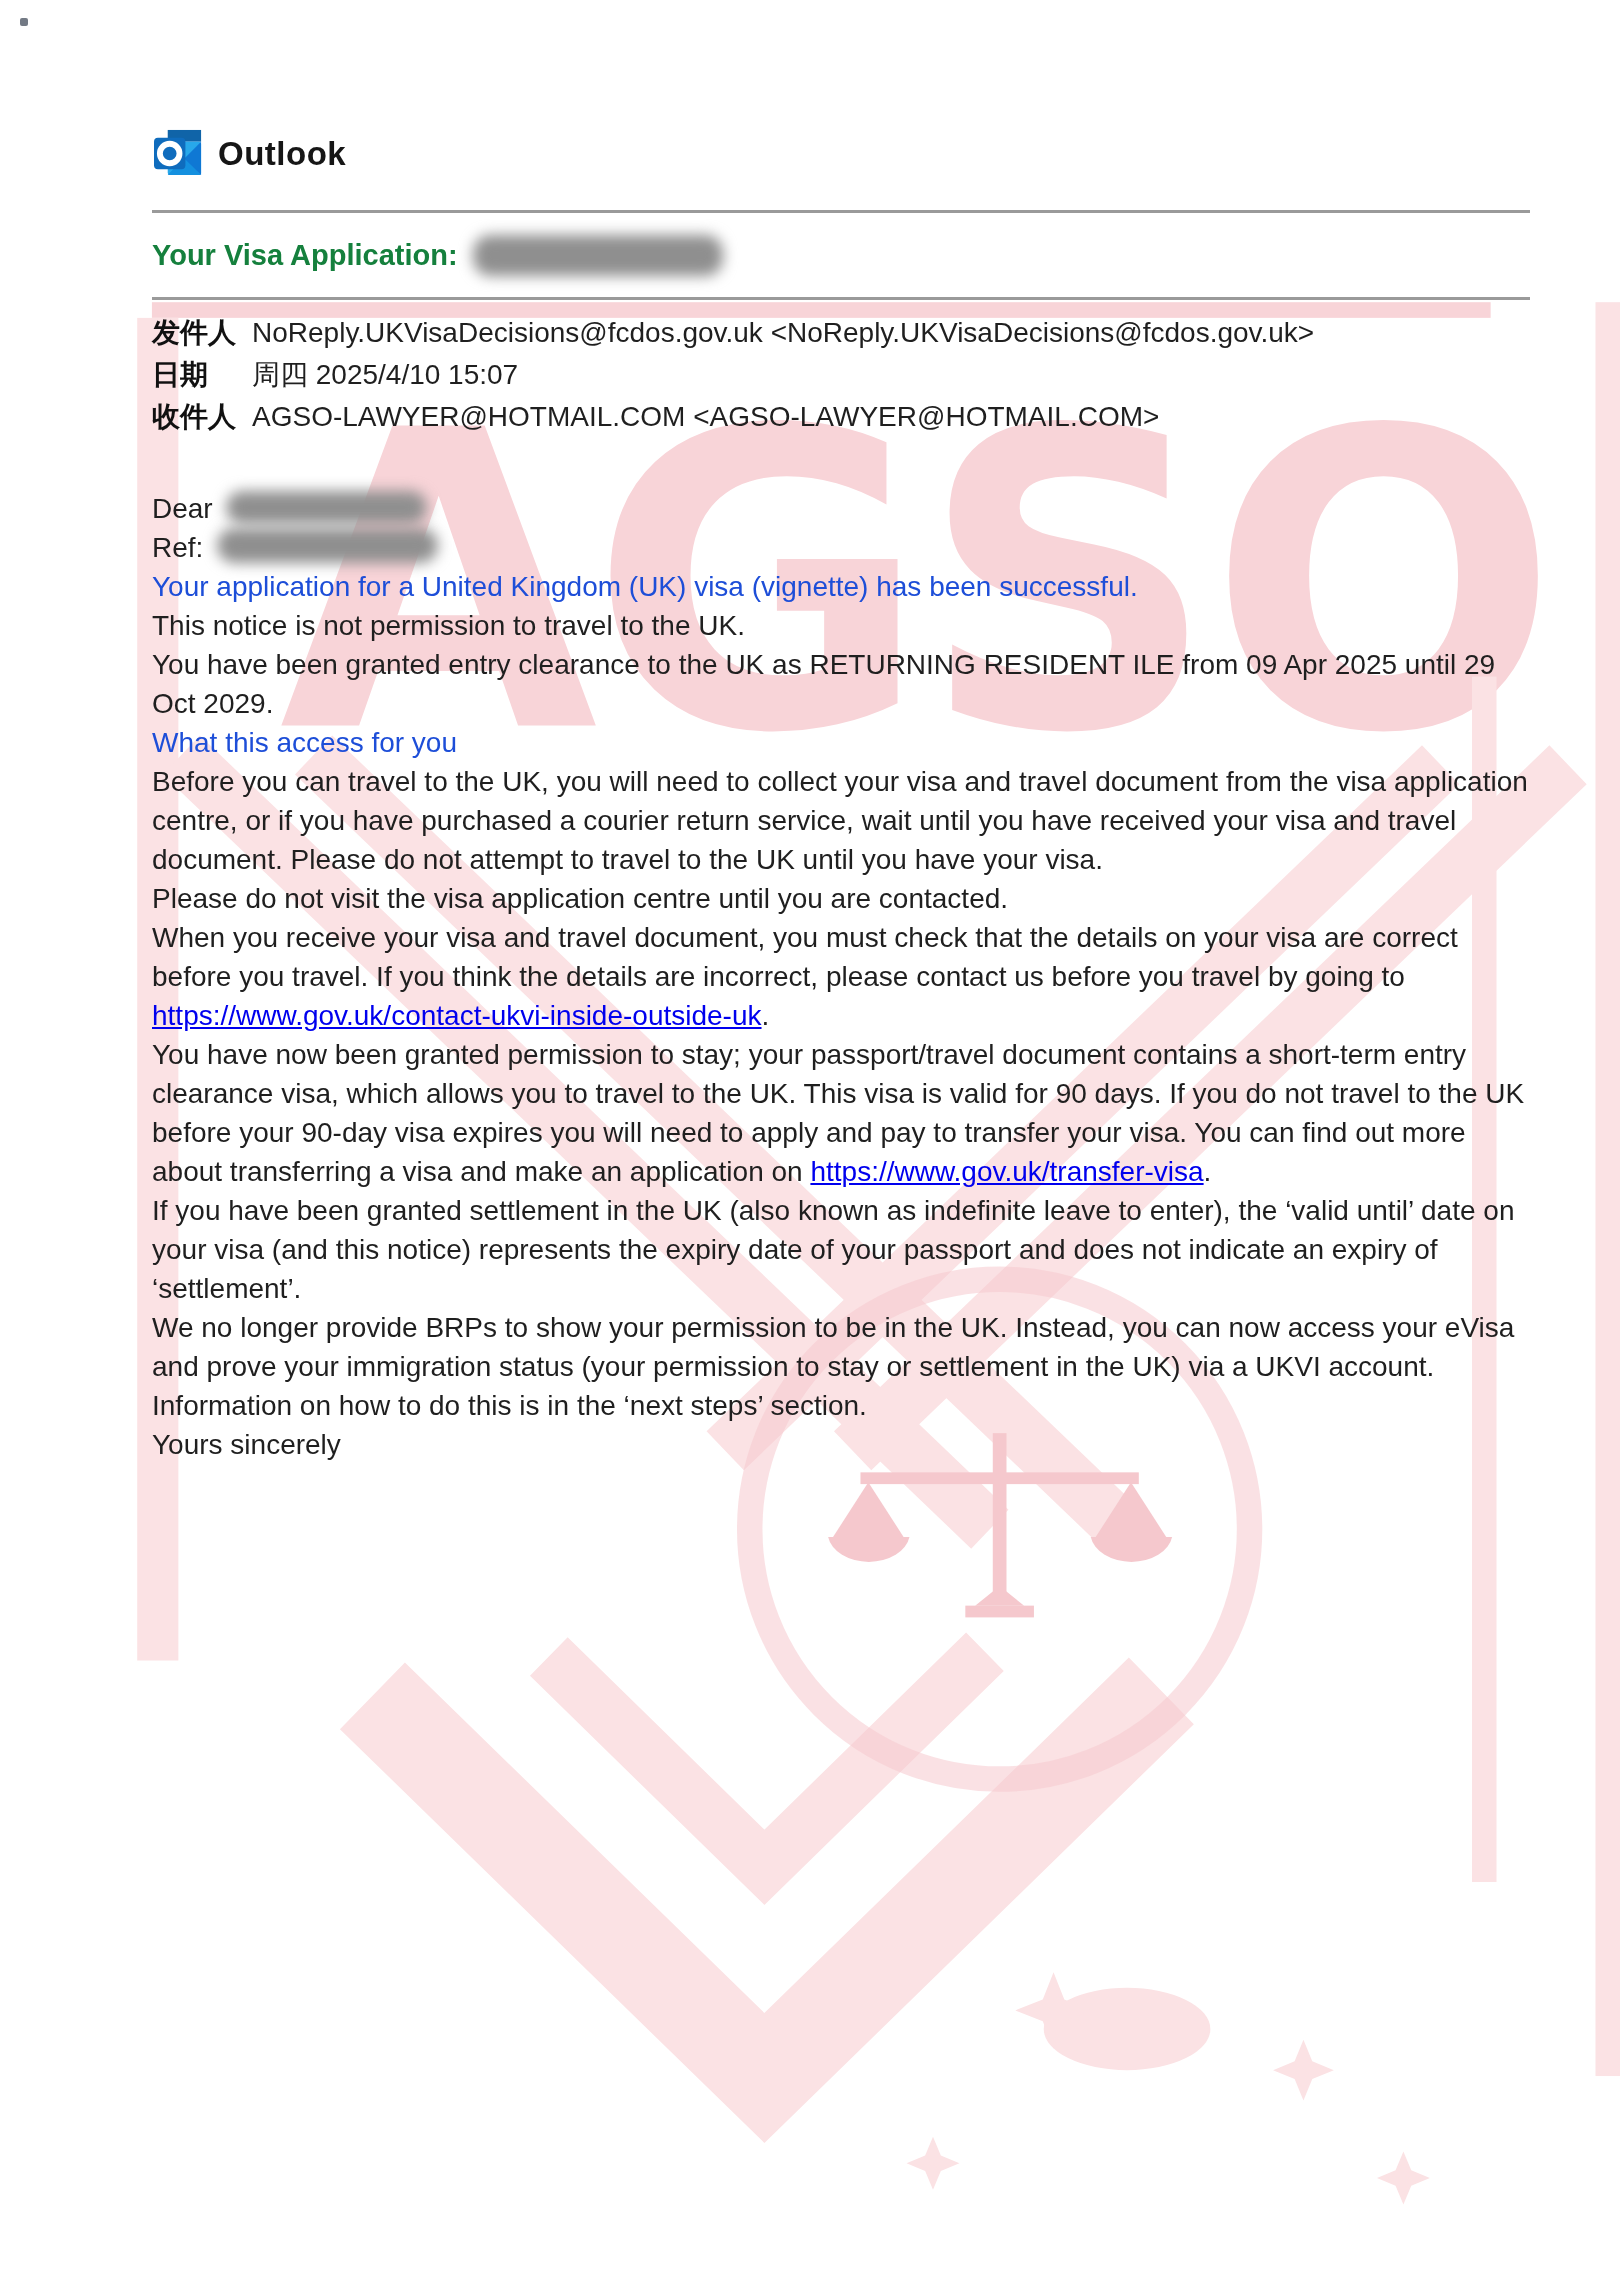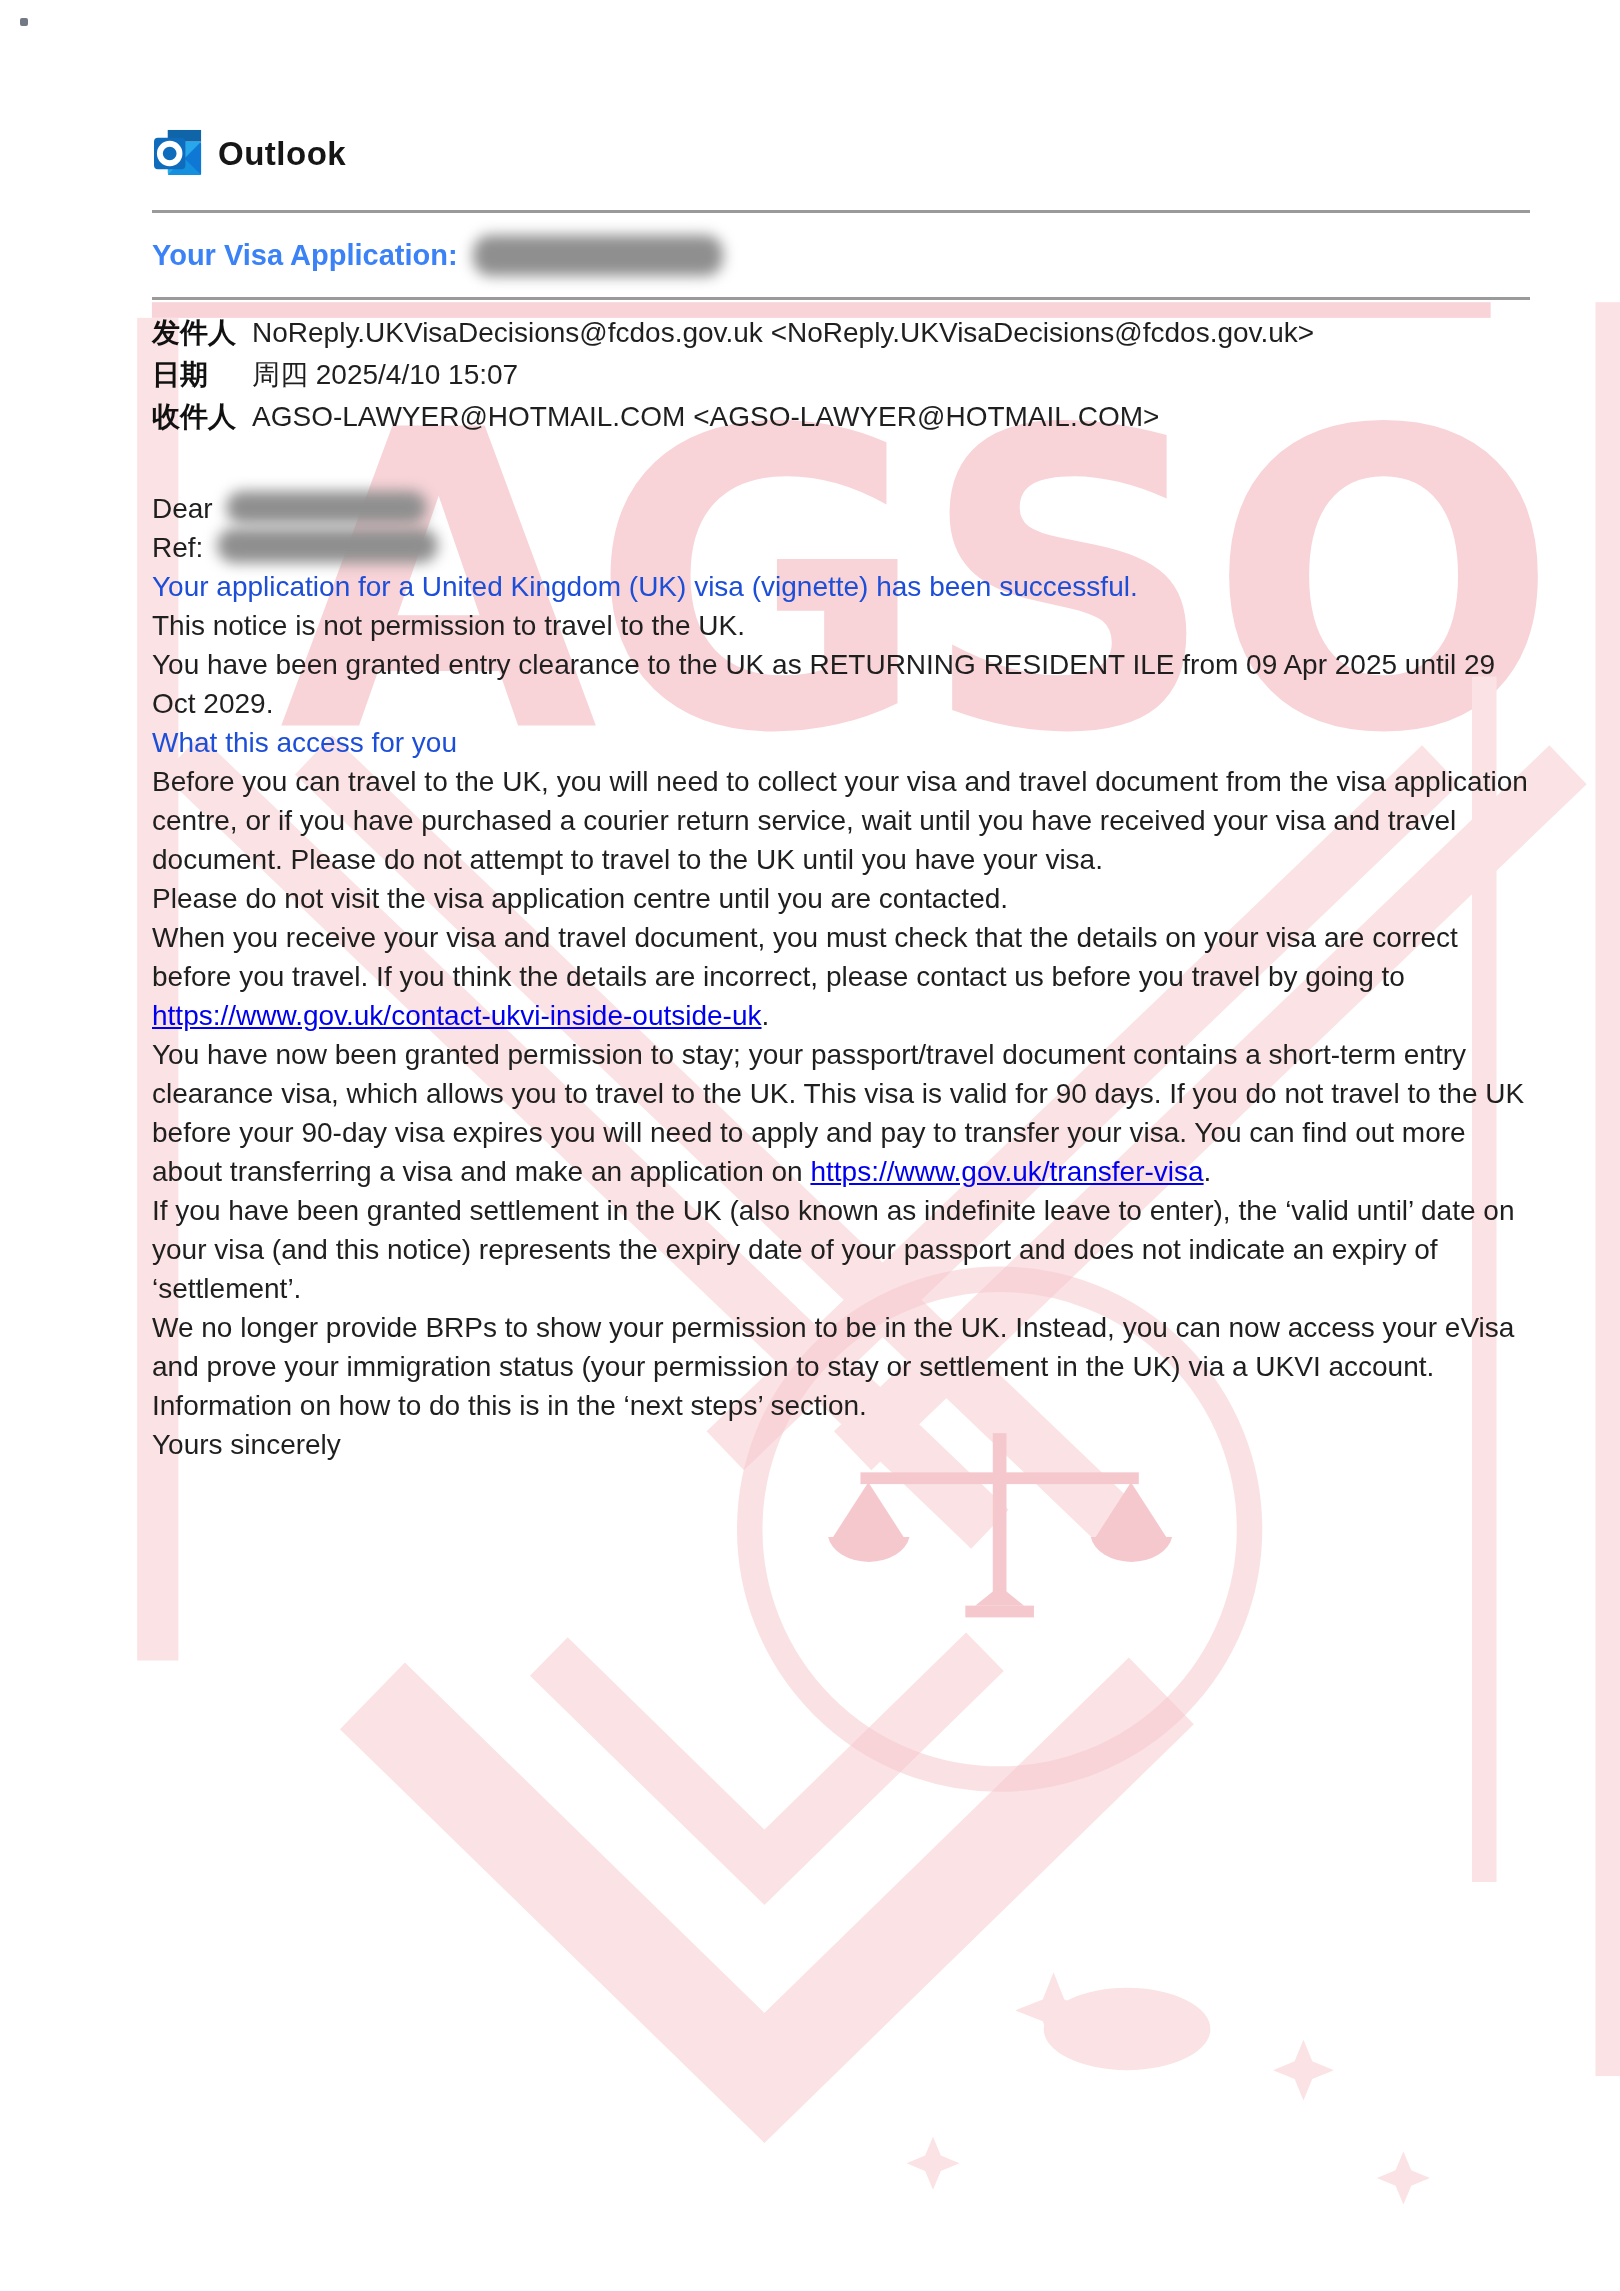--- a/index.html
+++ b/index.html
@@ -10,21 +10,21 @@
   .watermark{position:absolute;inset:0;z-index:0;pointer-events:none;}
   .corner-dot{position:absolute;left:19.6px;top:17.6px;width:8.8px;height:8.8px;background:#5b6370;border-radius:2px;opacity:.85;z-index:2;}
   .content{position:absolute;left:0;top:0;right:0;z-index:1;padding:127px 90px 0 152px;}
   .brand-row{display:flex;align-items:center;gap:11px;height:53px;}
   .outlook-icon{width:55px;height:51px;position:relative;flex:0 0 auto;}
   .brand-name{font-size:33px;font-weight:600;color:#161616;letter-spacing:0.5px;}
   .rule{border:none;height:2.9px;background:#9a9a9a;margin:0;}
   .rule-1{margin-top:30px;}
   .rule-2{margin-top:17.6px;}
   .subject-row{margin-top:19.6px;display:flex;align-items:center;gap:15.7px;height:47px;}
-  .subject-label{font-size:29px;font-weight:bold;color:#3b82f6;}
+  .subject-label{font-size:29px;font-weight:bold;color:#15803d;}
   .redact{background:#8f8f8f;border-radius:17.6px;filter:blur(6.9px);display:inline-block;}
   .redact.subject{width:250px;height:41px;}
   .redact.inline{height:33px;width:201px;vertical-align:-5.9px;margin-left:13.7px;}
   .redact.ref{width:221px;height:35px;}
   .hdr{margin-top:11.8px;font-size:28px;line-height:42px;border-collapse:collapse;}
   .hdr td{padding:0;vertical-align:top;}
   .hdr .lbl{font-weight:bold;color:#111;padding-right:16px;white-space:nowrap;}
   .body-copy{margin-top:51px;font-size:28px;line-height:39px;max-width:1382px;}
   .body-copy p{margin:0;}
   a.lnk{color:#0000EE;text-decoration:underline;cursor:pointer;}

